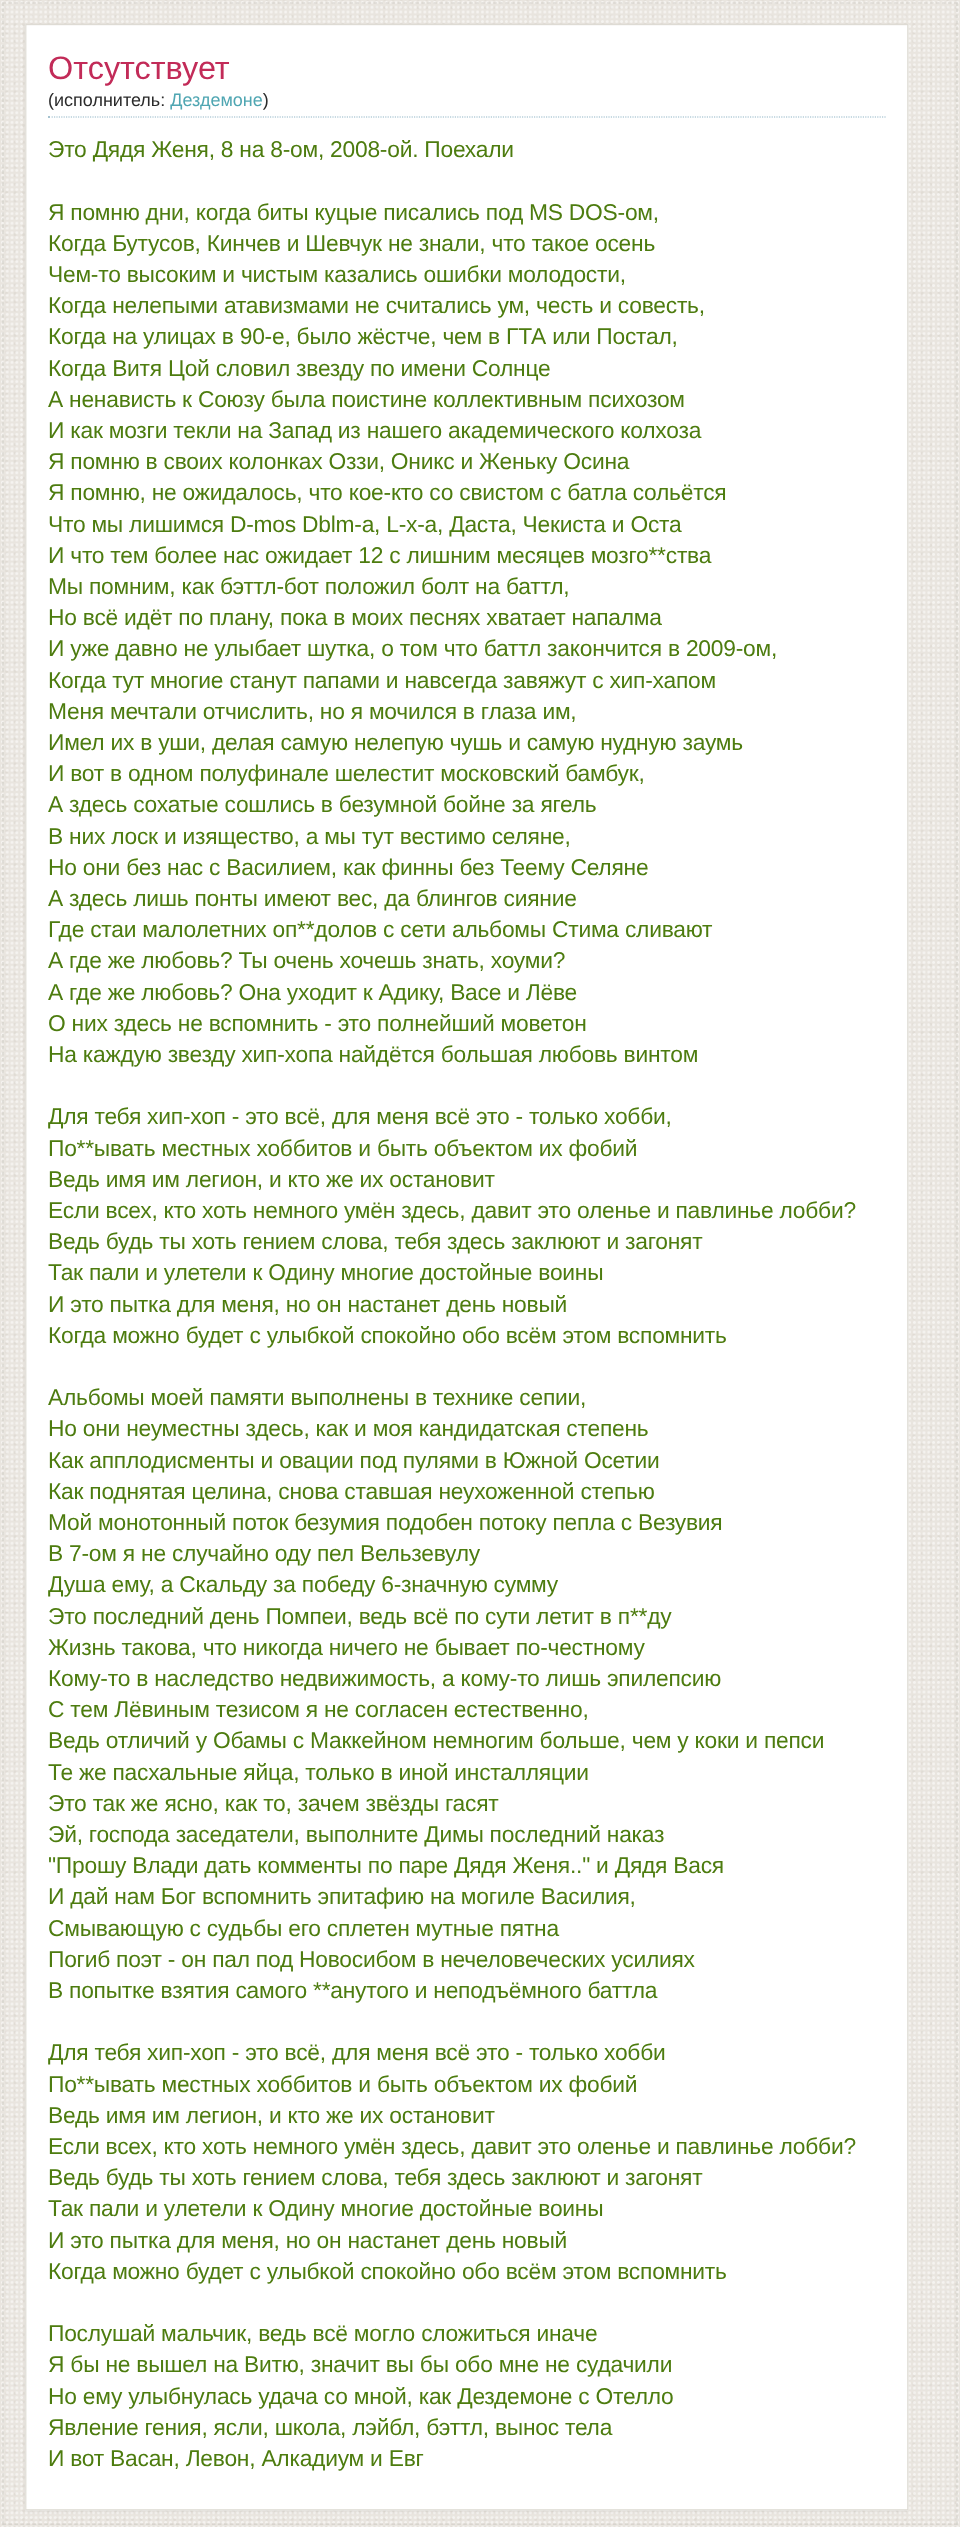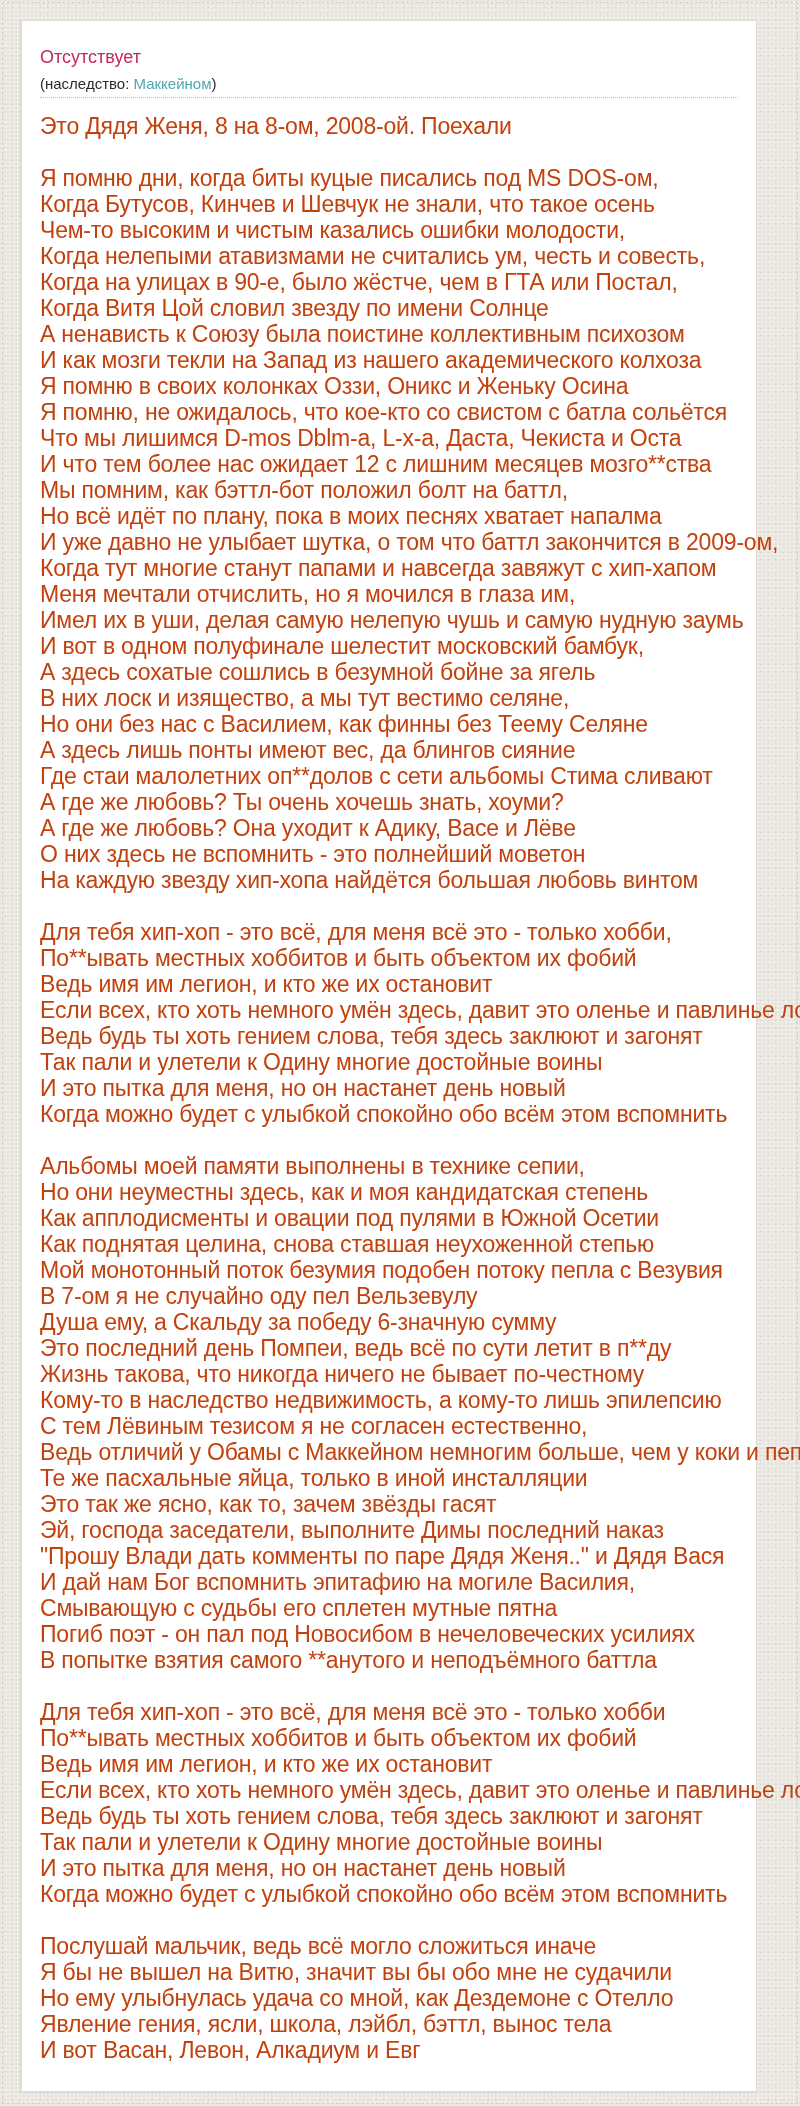--- a/index.html
+++ b/index.html
@@ -28,21 +28,21 @@
     left: 21px;
     top: 20px;
     width: 736px;
     background: #ffffff;
     border: 1px solid #dedbd4;
     box-shadow: 0 1px 3px rgba(0,0,0,.06);
     padding: 22px 18px 24px 18px;
   }
   .song-title {
     margin: 0;
-    font-size: 18px;
+    font-size: 27px;
     line-height: 28px;
     font-weight: 400;
   }
   .song-title a {
     color: #c22b58;
     text-decoration: none;
   }
   .artist-row {
     margin: 4px 0 0 0;
     padding-bottom: 4px;
@@ -53,37 +53,37 @@
   }
   .artist-row a {
     color: #4fa6b2;
     text-decoration: none;
   }
   .lyrics {
     margin-top: 15px;
   }
   .stanza {
     margin: 0 0 26px 0;
-    font-size: 23px;
+    font-size: 19px;
     line-height: 26px;
     letter-spacing: -0.2px;
-    color: #c2410c;
+    color: #4d7c0f;
     white-space: pre;
   }
   .stanza:last-child { margin-bottom: 4px; }
 </style>
 </head>
 <body>
 
 <div class="page-border"></div>
 
 <div class="card">
   <h1 class="song-title"><a href="#">Отсутствует</a></h1>
 
-  <div class="artist-row"><span>(наследство: </span><a href="#">Маккейном</a><span>)</span></div>
+  <div class="artist-row"><span>(исполнитель: </span><a href="#">Дездемоне</a><span>)</span></div>
 
   <div class="lyrics">
       <p class="stanza">Это Дядя Женя, 8 на 8-ом, 2008-ой. Поехали</p>
       <p class="stanza">Я помню дни, когда биты куцые писались под MS DOS-ом,
 Когда Бутусов, Кинчев и Шевчук не знали, что такое осень
 Чем-то высоким и чистым казались ошибки молодости,
 Когда нелепыми атавизмами не считались ум, честь и совесть,
 Когда на улицах в 90-е, было жёстче, чем в ГТА или Постал,
 Когда Витя Цой словил звезду по имени Солнце
 А ненависть к Союзу была поистине коллективным психозом

